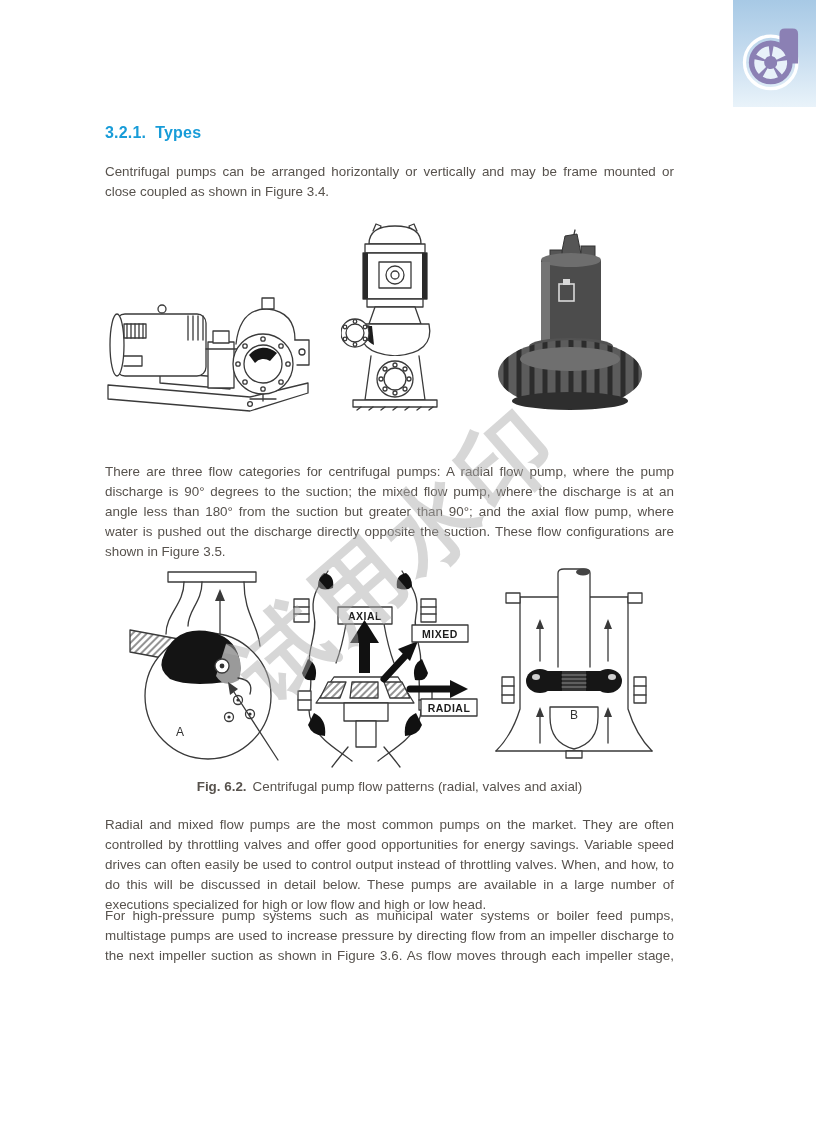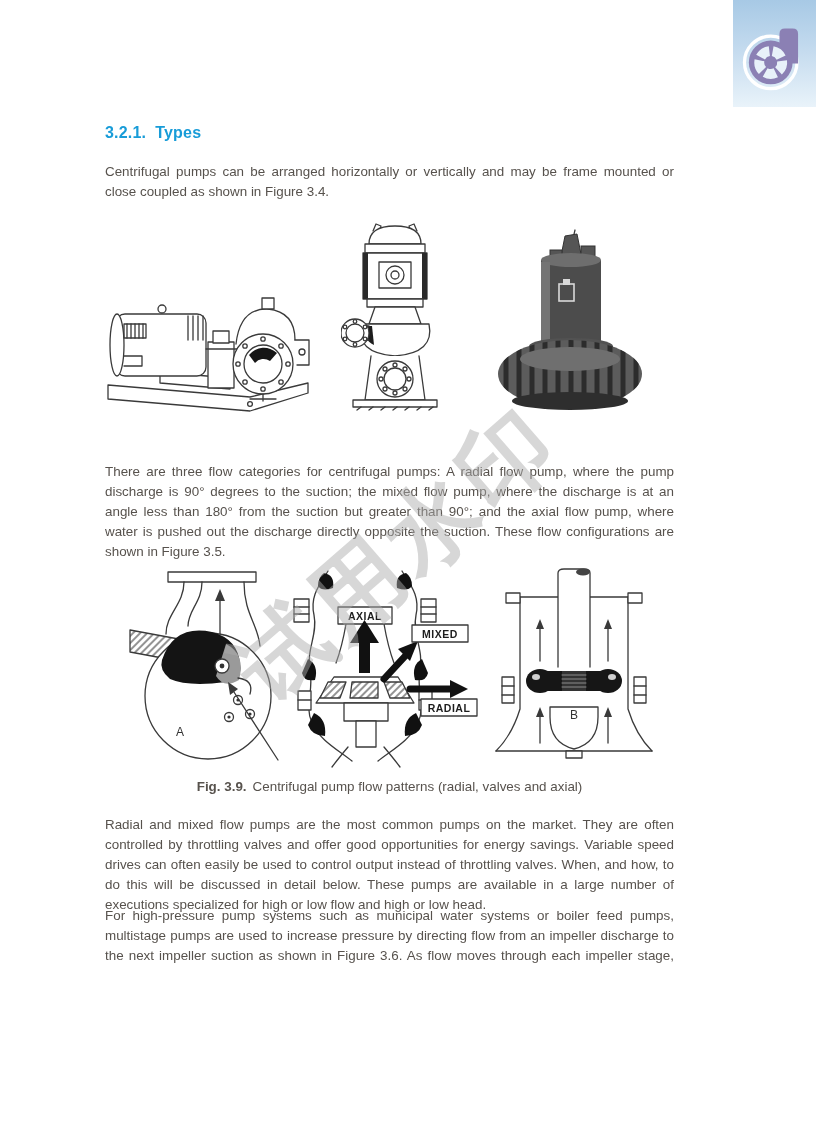--- a/index.html
+++ b/index.html
@@ -286,21 +286,21 @@
         <line x1="52" y1="176" x2="52" y2="146"></line>
           <polygon points="52,140 48,150 56,150" fill="#3a3a3a" stroke="none"></polygon>
         <line x1="120" y1="176" x2="120" y2="146"></line>
           <polygon points="120,140 116,150 124,150" fill="#3a3a3a" stroke="none"></polygon>
       </g>
       <text class="partlabel" x="82" y="152">B</text>
     </svg>
   </div>
 
   <div class="caption" style="top:779px">
-    <b>Fig. 3.9.</b><span>Centrifugal pump flow patterns (radial, valves and axial)</span>
+    <b>Fig. 6.2.</b><span>Centrifugal pump flow patterns (radial, valves and axial)</span>
   </div>
 
   <p class="para" style="top:815px">Radial and mixed flow pumps are the most common pumps on the market. They are often controlled by throttling valves and offer good opportunities for energy savings. Variable speed drives can often easily be used to control output instead of throttling valves. When, and how, to do this will be discussed in detail below. These pumps are available in a large number of executions specialized for high or low flow and high or low head.</p>
   <p class="para" style="top:906px">For high-pressure pump systems such as municipal water systems or boiler feed pumps, multistage pumps are used to increase pressure by directing flow from an impeller discharge to the next impeller suction as shown in Figure 3.6. As flow moves through each impeller stage, the pressure increases. This concept is discussed more in Chapter 4.</p>
 
   <div class="watermark">试用水印</div>
 
   <div class="footer"></div>
   <div class="page-badge">
     <span>21</span>

